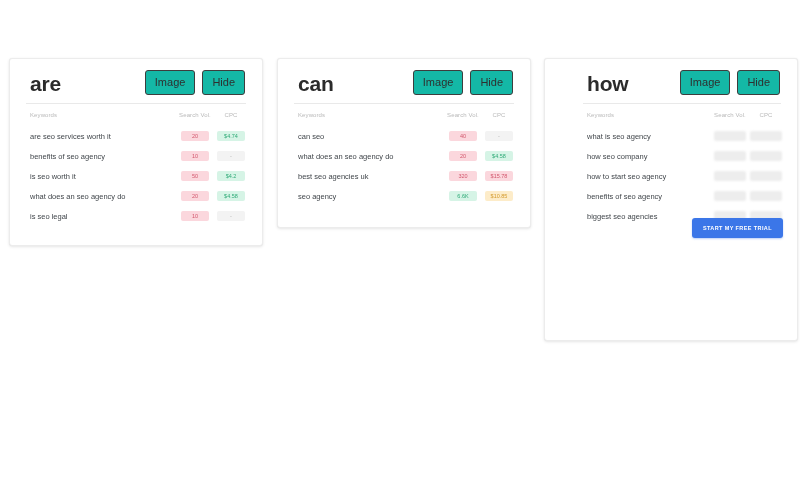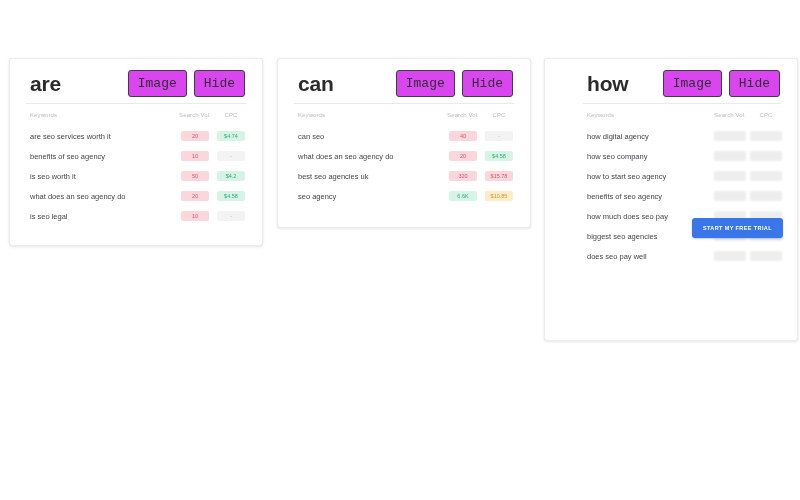--- a/index.html
+++ b/index.html
@@ -55,24 +55,24 @@
   .head-btns {
     position: absolute;
     right: 3px;
     top: 11px;
     display: flex;
     gap: 7px;
   }
   .hbtn {
     border: 1px solid #3d3d3d;
     border-radius: 3px;
-    background: #d946ef;
+    background: #14b8a6;
     color: #2f2f2f;
-    font-size: 13px;
-    font-family: Liberation Mono, monospace;
+    font-size: 11px;
+    font-family: Liberation Sans, sans-serif;
     line-height: 1;
     padding: 6px 9px 6px 9px;
     cursor: pointer;
     white-space: nowrap;
   }
 
   
   .divider {
     height: 1px;
     background: #e9e9e9;
@@ -287,51 +287,41 @@
         </colgroup>
       <thead>
         <tr class="hdr-row">
           <th class="kw">Keywords</th>
           <th class="num">Search Vol.</th>
           <th class="num">CPC</th>
         </tr>
       </thead>
       <tbody>
         <tr class="kw-row">
-          <td class="kw">how digital agency</td>
+          <td class="kw">what is seo agency</td>
           <td class="num"><span class="badge locked">&nbsp;</span></td>
           <td class="num"><span class="badge locked">&nbsp;</span></td>
         </tr>
         <tr class="kw-row">
           <td class="kw">how seo company</td>
           <td class="num"><span class="badge locked">&nbsp;</span></td>
           <td class="num"><span class="badge locked">&nbsp;</span></td>
         </tr>
         <tr class="kw-row">
           <td class="kw">how to start seo agency</td>
           <td class="num"><span class="badge locked">&nbsp;</span></td>
           <td class="num"><span class="badge locked">&nbsp;</span></td>
         </tr>
         <tr class="kw-row">
           <td class="kw">benefits of seo agency</td>
           <td class="num"><span class="badge locked">&nbsp;</span></td>
           <td class="num"><span class="badge locked">&nbsp;</span></td>
         </tr>
         <tr class="kw-row">
-          <td class="kw">how much does seo pay</td>
-          <td class="num"><span class="badge locked">&nbsp;</span></td>
-          <td class="num"><span class="badge locked">&nbsp;</span></td>
-        </tr>
-        <tr class="kw-row">
           <td class="kw">biggest seo agencies</td>
-          <td class="num"><span class="badge locked">&nbsp;</span></td>
-          <td class="num"><span class="badge locked">&nbsp;</span></td>
-        </tr>
-        <tr class="kw-row">
-          <td class="kw">does seo pay well</td>
           <td class="num"><span class="badge locked">&nbsp;</span></td>
           <td class="num"><span class="badge locked">&nbsp;</span></td>
         </tr>
       </tbody>
     </table>
   </div>
 
 </div>
 
 </body></html>

